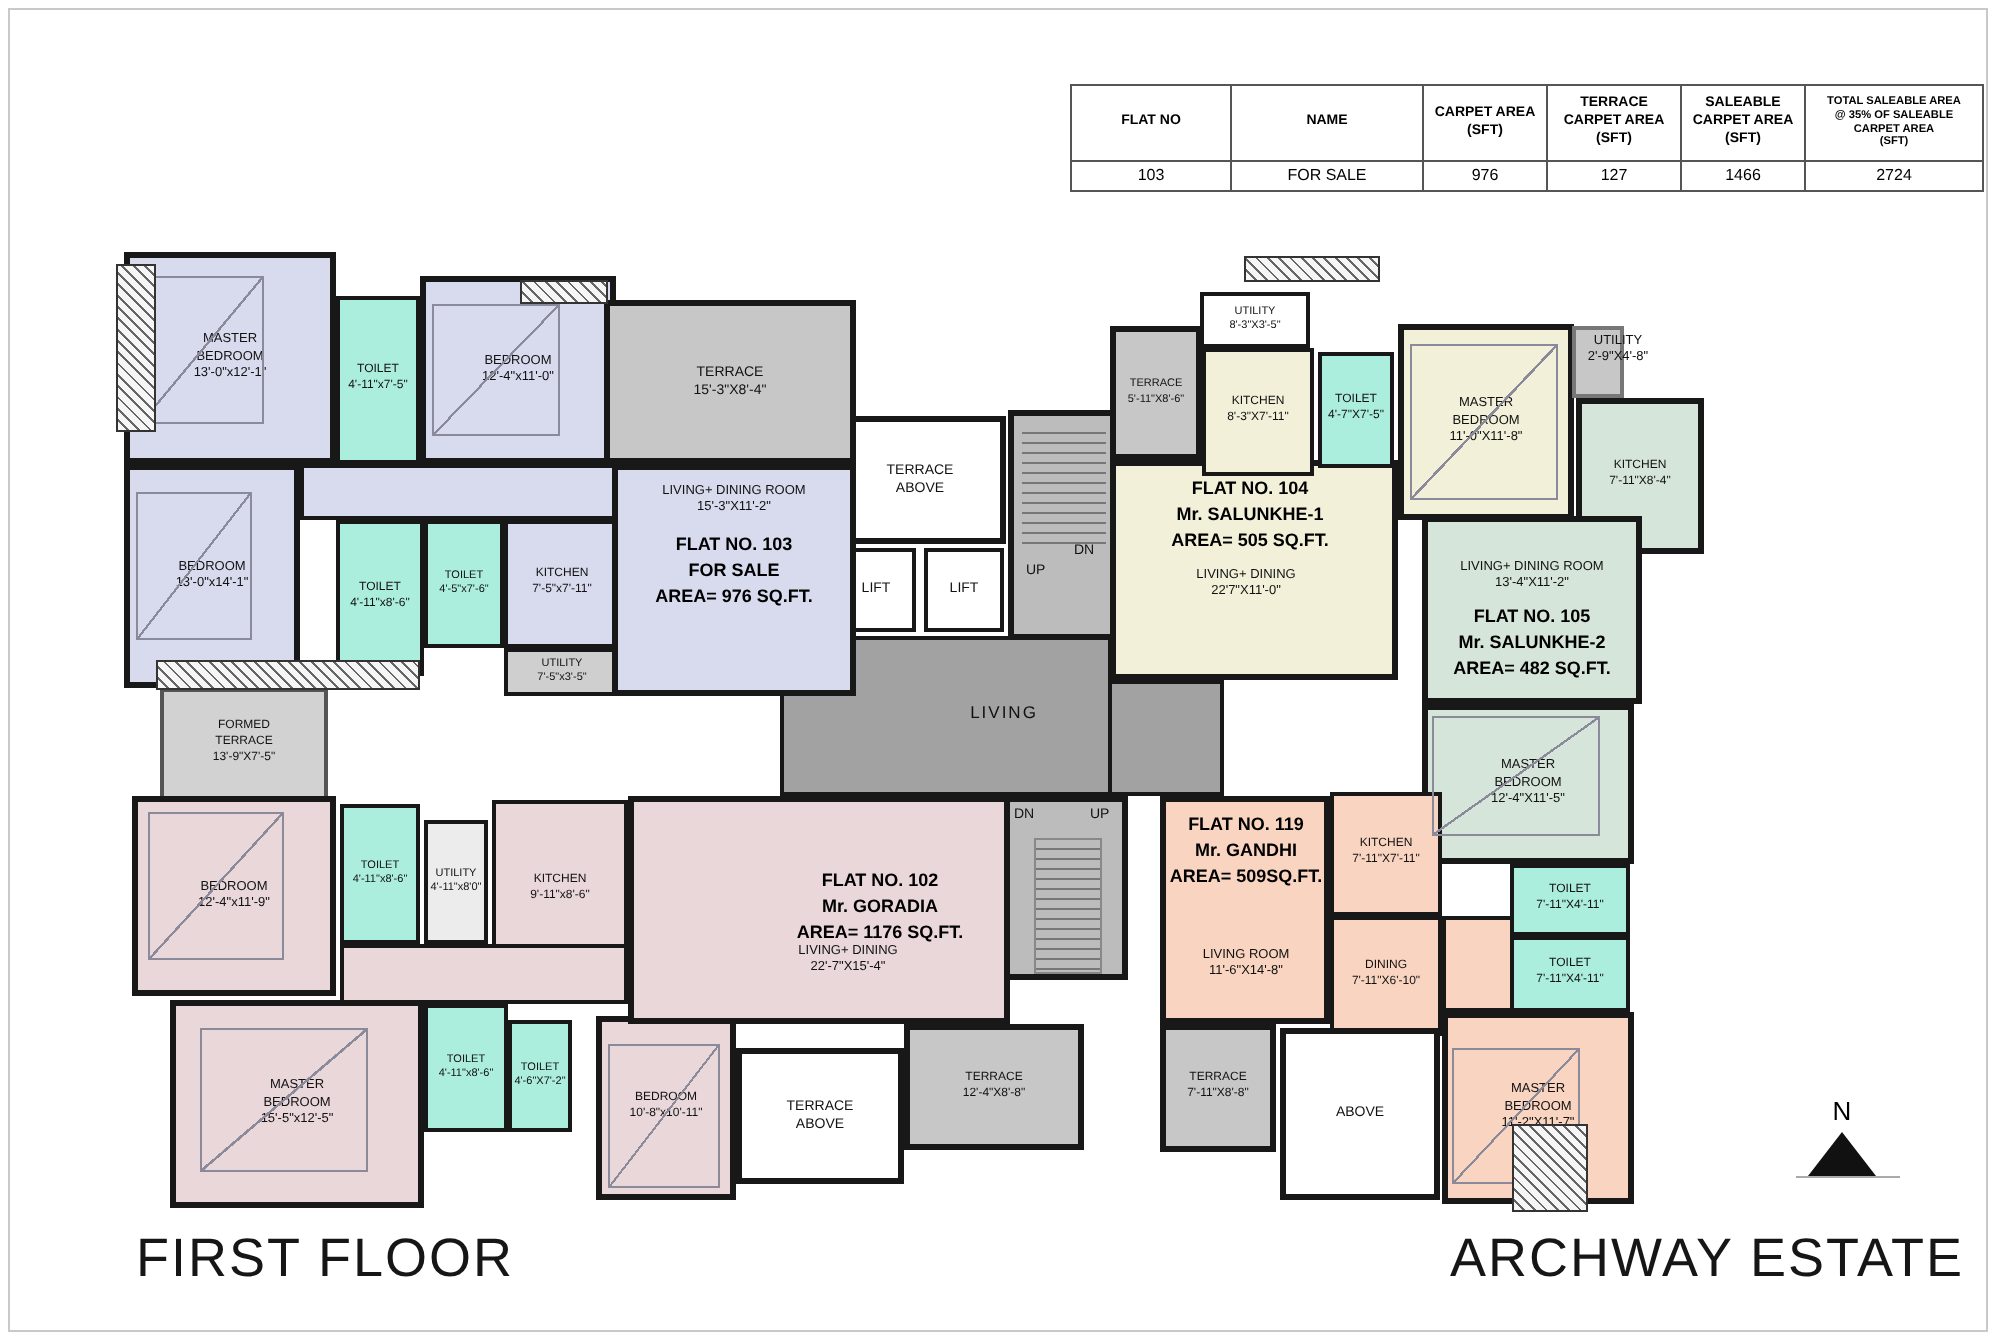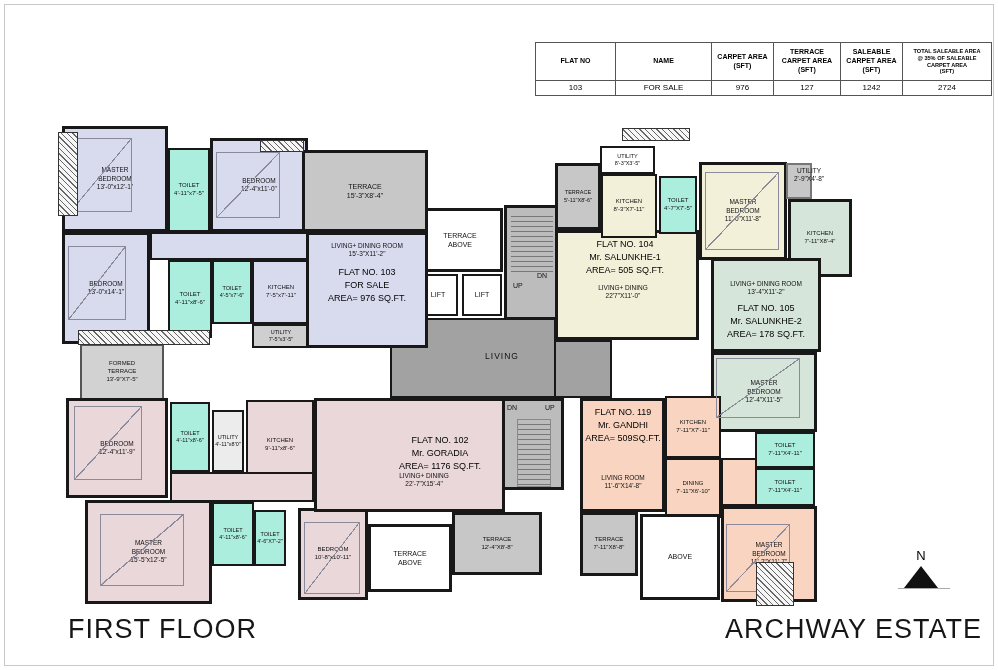--- a/index.html
+++ b/index.html
@@ -8,21 +8,21 @@
   .frame{position:absolute;inset:4px;border:1px solid #c9c9c9;pointer-events:none;}
   .room{position:absolute;box-sizing:border-box;border:2px solid #181818;
         display:flex;align-items:center;justify-content:center;text-align:center;}
   .thick{border-width:3px;}
   .rlabel{font-size:6.5px;line-height:1.3;color:#111;white-space:pre-line;}
   .sm{font-size:6px;}
   .xs{font-size:5.5px;}
   .md{font-size:7px;}
   .lbl-abs{position:absolute;white-space:pre-line;text-align:center;font-size:6.5px;
            line-height:1.3;color:#111;}
-  .flabel{position:absolute;font-weight:normal;font-size:9px;line-height:1.45;color:#000;
+  .flabel{position:absolute;font-weight:bold;font-size:9px;line-height:1.45;color:#000;
           white-space:pre-line;text-align:center;}
   .bed{position:absolute;box-sizing:border-box;border:1px solid #8a8a9a;
        background:linear-gradient(to bottom right,transparent 49.4%,#8a8a9a 49.4% 50.6%,transparent 50.6%);}
   .hatch{position:absolute;box-sizing:border-box;border:1px solid #333;
          background:repeating-linear-gradient(45deg,#f6f6f6 0 3px,#666 3px 4px);}
   .treads{position:absolute;background:repeating-linear-gradient(180deg,transparent 0 4px,#777 4px 5px);}
   .core-lbl{position:absolute;font-size:7px;color:#111;}
   
   .sumtable{position:absolute;left:535px;top:42px;display:grid;
             grid-template-columns:80px 96px 62px 67px 62px 89px;grid-template-rows:38px 15px;
@@ -54,21 +54,21 @@
 CARPET AREA
 (SFT)</div>
     <div class="tc th6">TOTAL SALEABLE AREA
 @ 35% OF SALEABLE
 CARPET AREA
 (SFT)</div>
     <div class="tc td">103</div>
     <div class="tc td">FOR SALE</div>
     <div class="tc td">976</div>
     <div class="tc td">127</div>
-    <div class="tc td">1242</div>
+    <div class="tc td">1466</div>
     <div class="tc td">2724</div>
   </div>
 
   <div class="room thick" style="left:417px;top:208px;width:86px;height:64px;background:#fff;">
     <span class="rlabel md">TERRACE
 ABOVE</span>
   </div>
   <div class="room" style="left:418px;top:274px;width:40px;height:42px;background:#fff;">
     <span class="rlabel md">LIFT</span>
   </div>
@@ -173,21 +173,21 @@
 2'-9"X4'-8"</span>
   <div class="room thick" style="left:788px;top:199px;width:64px;height:78px;background:#d6e5d9;">
     <span class="rlabel sm">KITCHEN
 7'-11"X8'-4"</span>
   </div>
   <div class="room thick" style="left:711px;top:258px;width:110px;height:94px;background:#d6e5d9;"></div>
   <span class="lbl-abs" style="left:713px;top:280px;width:106px;">LIVING+ DINING ROOM
 13'-4"X11'-2"</span>
   <span class="flabel" style="left:713px;top:302px;width:106px;">FLAT NO. 105
 Mr. SALUNKHE-2
-AREA= 178 SQ.FT.</span>
+AREA= 482 SQ.FT.</span>
   <div class="room thick" style="left:711px;top:352px;width:106px;height:80px;background:#d6e5d9;">
     <span class="rlabel">MASTER
 BEDROOM
 12'-4"X11'-5"</span>
   </div>
   <div class="room" style="left:755px;top:432px;width:60px;height:36px;background:#aceedd;">
     <span class="rlabel sm">TOILET
 7'-11"X4'-11"</span>
   </div>
   <div class="room" style="left:755px;top:468px;width:60px;height:38px;background:#aceedd;">

